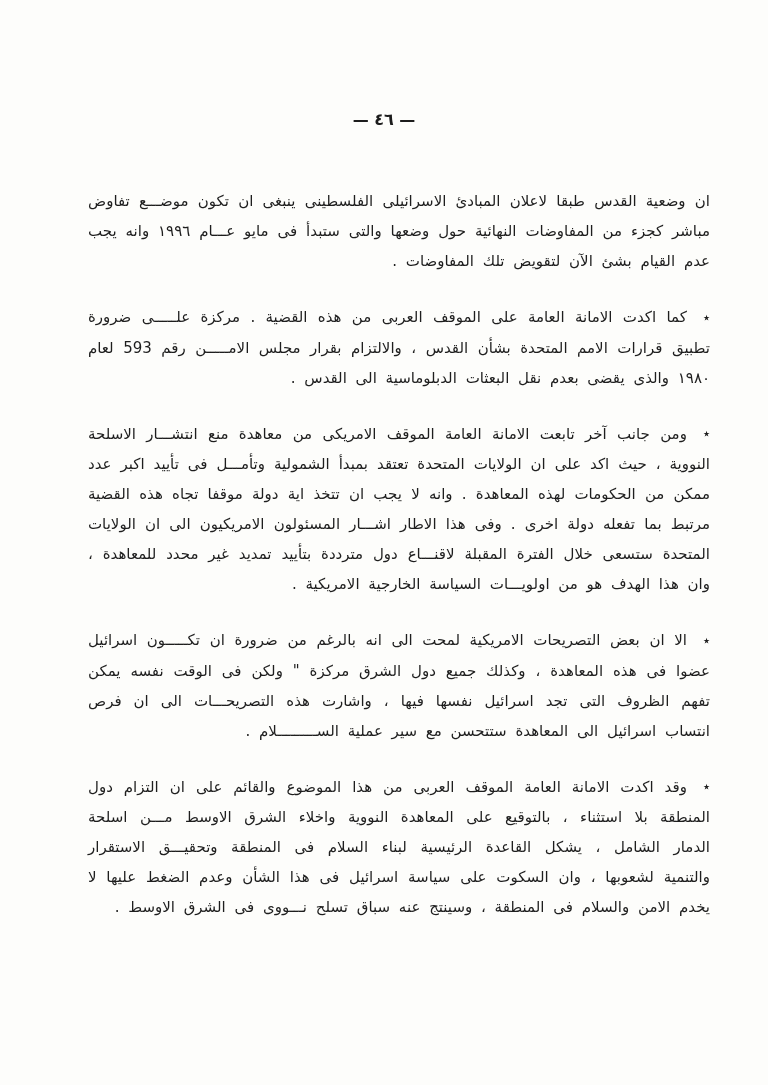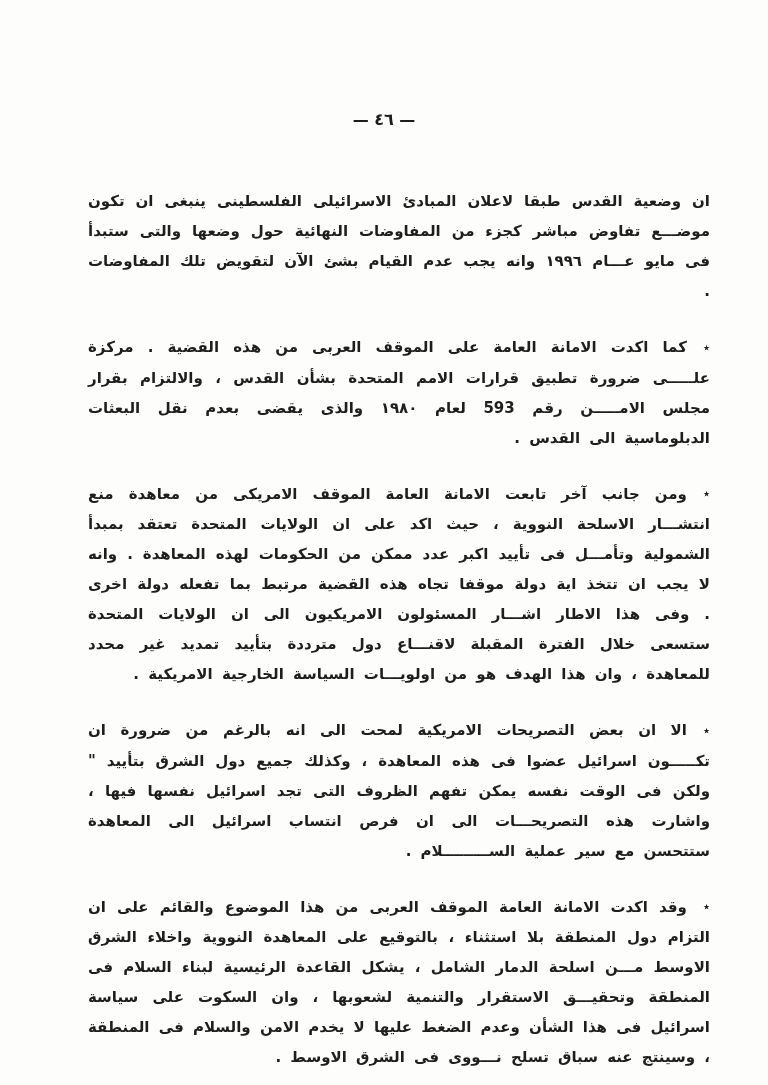--- a/index.html
+++ b/index.html
@@ -30,21 +30,21 @@
   .content {
     position: absolute;
     top: 186px;
     right: 58px;
     width: 650px;
     direction: rtl;
   }
   .para {
     font-size: 15px;
     line-height: 30px;
-    font-weight: 700;
+    font-weight: 400;
     color: #1e1e1e;
     text-align: justify;
     word-spacing: 4px;
     margin-bottom: 26px;
     margin-left: 28px;
   }
   .para:last-child { margin-bottom: 0; }
   .marker {
     display: inline-block;
     margin-left: 16px;
@@ -61,18 +61,18 @@
   <div class="page-number">— ٤٦ —</div>
 
   <div class="content">
 
     <p class="para"><span>ان وضعية القدس طبقا لاعلان المبادئ الاسرائيلى الفلسطينى ينبغى ان تكون موضـــع تفاوض مباشر كجزء من المفاوضات النهائية حول وضعها والتى ستبدأ فى مايو عـــام ١٩٩٦ وانه يجب عدم القيام بشئ الآن لتقويض تلك المفاوضات .</span></p>
 
     <p class="para"><span class="marker">٭</span><span>كما اكدت الامانة العامة على الموقف العربى من هذه القضية . مركزة علـــــى ضرورة تطبيق قرارات الامم المتحدة بشأن القدس ، والالتزام بقرار مجلس الامـــــن رقم 593 لعام ١٩٨٠ والذى يقضى بعدم نقل البعثات الدبلوماسية الى القدس .</span></p>
 
     <p class="para"><span class="marker">٭</span><span>ومن جانب آخر تابعت الامانة العامة الموقف الامريكى من معاهدة منع انتشـــار الاسلحة النووية ، حيث اكد على ان الولايات المتحدة تعتقد بمبدأ الشمولية وتأمـــل فى تأييد اكبر عدد ممكن من الحكومات لهذه المعاهدة . وانه لا يجب ان تتخذ اية دولة موقفا تجاه هذه القضية مرتبط بما تفعله دولة اخرى . وفى هذا الاطار اشـــار المسئولون الامريكيون الى ان الولايات المتحدة ستسعى خلال الفترة المقبلة لاقنـــاع دول مترددة بتأييد تمديد غير محدد للمعاهدة ، وان هذا الهدف هو من اولويـــات السياسة الخارجية الامريكية .</span></p>
 
-    <p class="para"><span class="marker">٭</span><span>الا ان بعض التصريحات الامريكية لمحت الى انه بالرغم من ضرورة ان تكـــــون اسرائيل عضوا فى هذه المعاهدة ، وكذلك جميع دول الشرق بتأييد " ولكن فى الوقت نفسه يمكن تفهم الظروف التى تجد اسرائيل نفسها فيها ، واشارت هذه التصريحـــات الى ان فرص انتساب اسرائيل الى المعاهدة ستتحسن مع سير عملية الســـــــــلام .</span></p>
+    <p class="para"><span class="marker">٭</span><span>الا ان بعض التصريحات الامريكية لمحت الى انه بالرغم من ضرورة ان تكـــــون اسرائيل عضوا فى هذه المعاهدة ، وكذلك جميع دول الشرق مركزة " ولكن فى الوقت نفسه يمكن تفهم الظروف التى تجد اسرائيل نفسها فيها ، واشارت هذه التصريحـــات الى ان فرص انتساب اسرائيل الى المعاهدة ستتحسن مع سير عملية الســـــــــلام .</span></p>
 
     <p class="para"><span class="marker">٭</span><span>وقد اكدت الامانة العامة الموقف العربى من هذا الموضوع والقائم على ان التزام دول المنطقة بلا استثناء ، بالتوقيع على المعاهدة النووية واخلاء الشرق الاوسط مـــن اسلحة الدمار الشامل ، يشكل القاعدة الرئيسية لبناء السلام فى المنطقة وتحقيـــق الاستقرار والتنمية لشعوبها ، وان السكوت على سياسة اسرائيل فى هذا الشأن وعدم الضغط عليها لا يخدم الامن والسلام فى المنطقة ، وسينتج عنه سباق تسلح نـــووى فى الشرق الاوسط .</span></p>
 
   </div>
 </div>
 
 </body></html>

